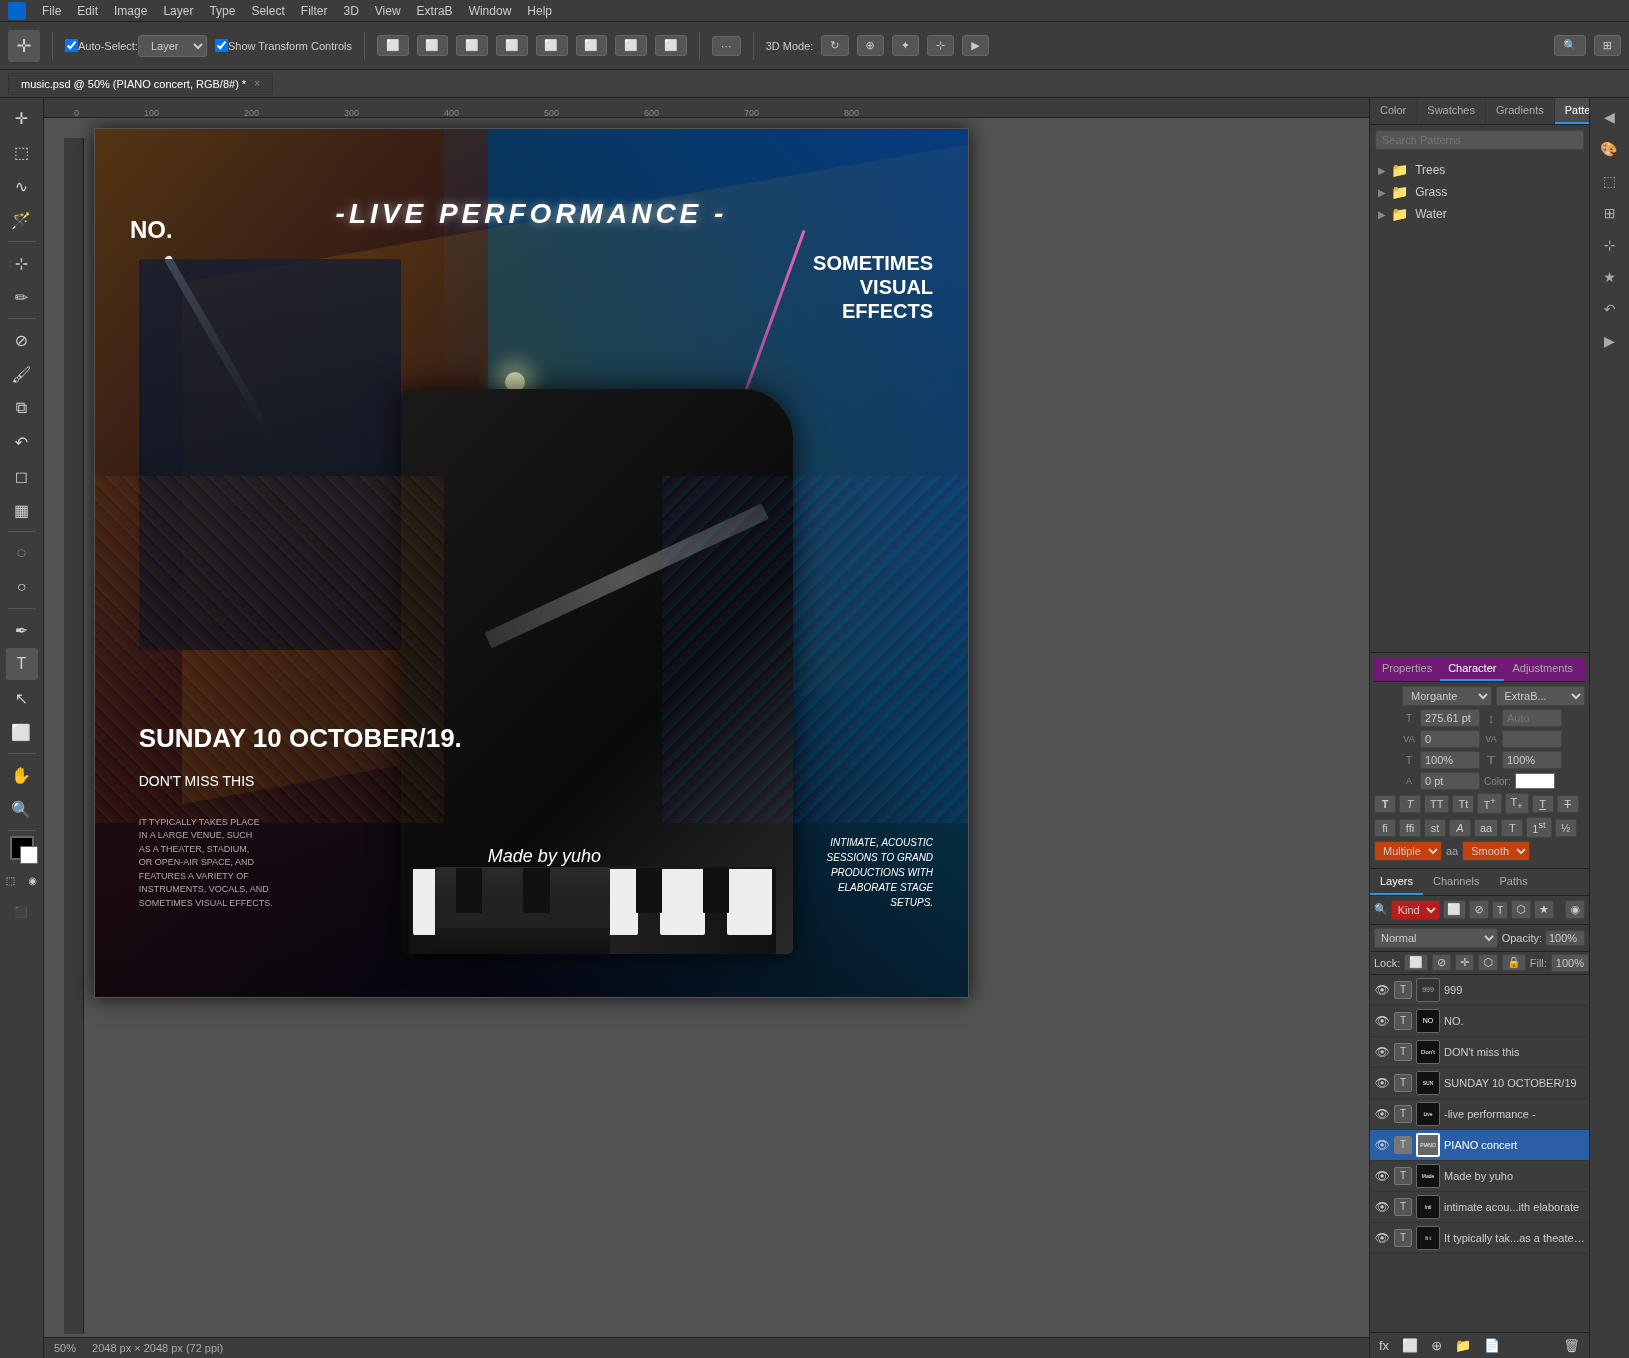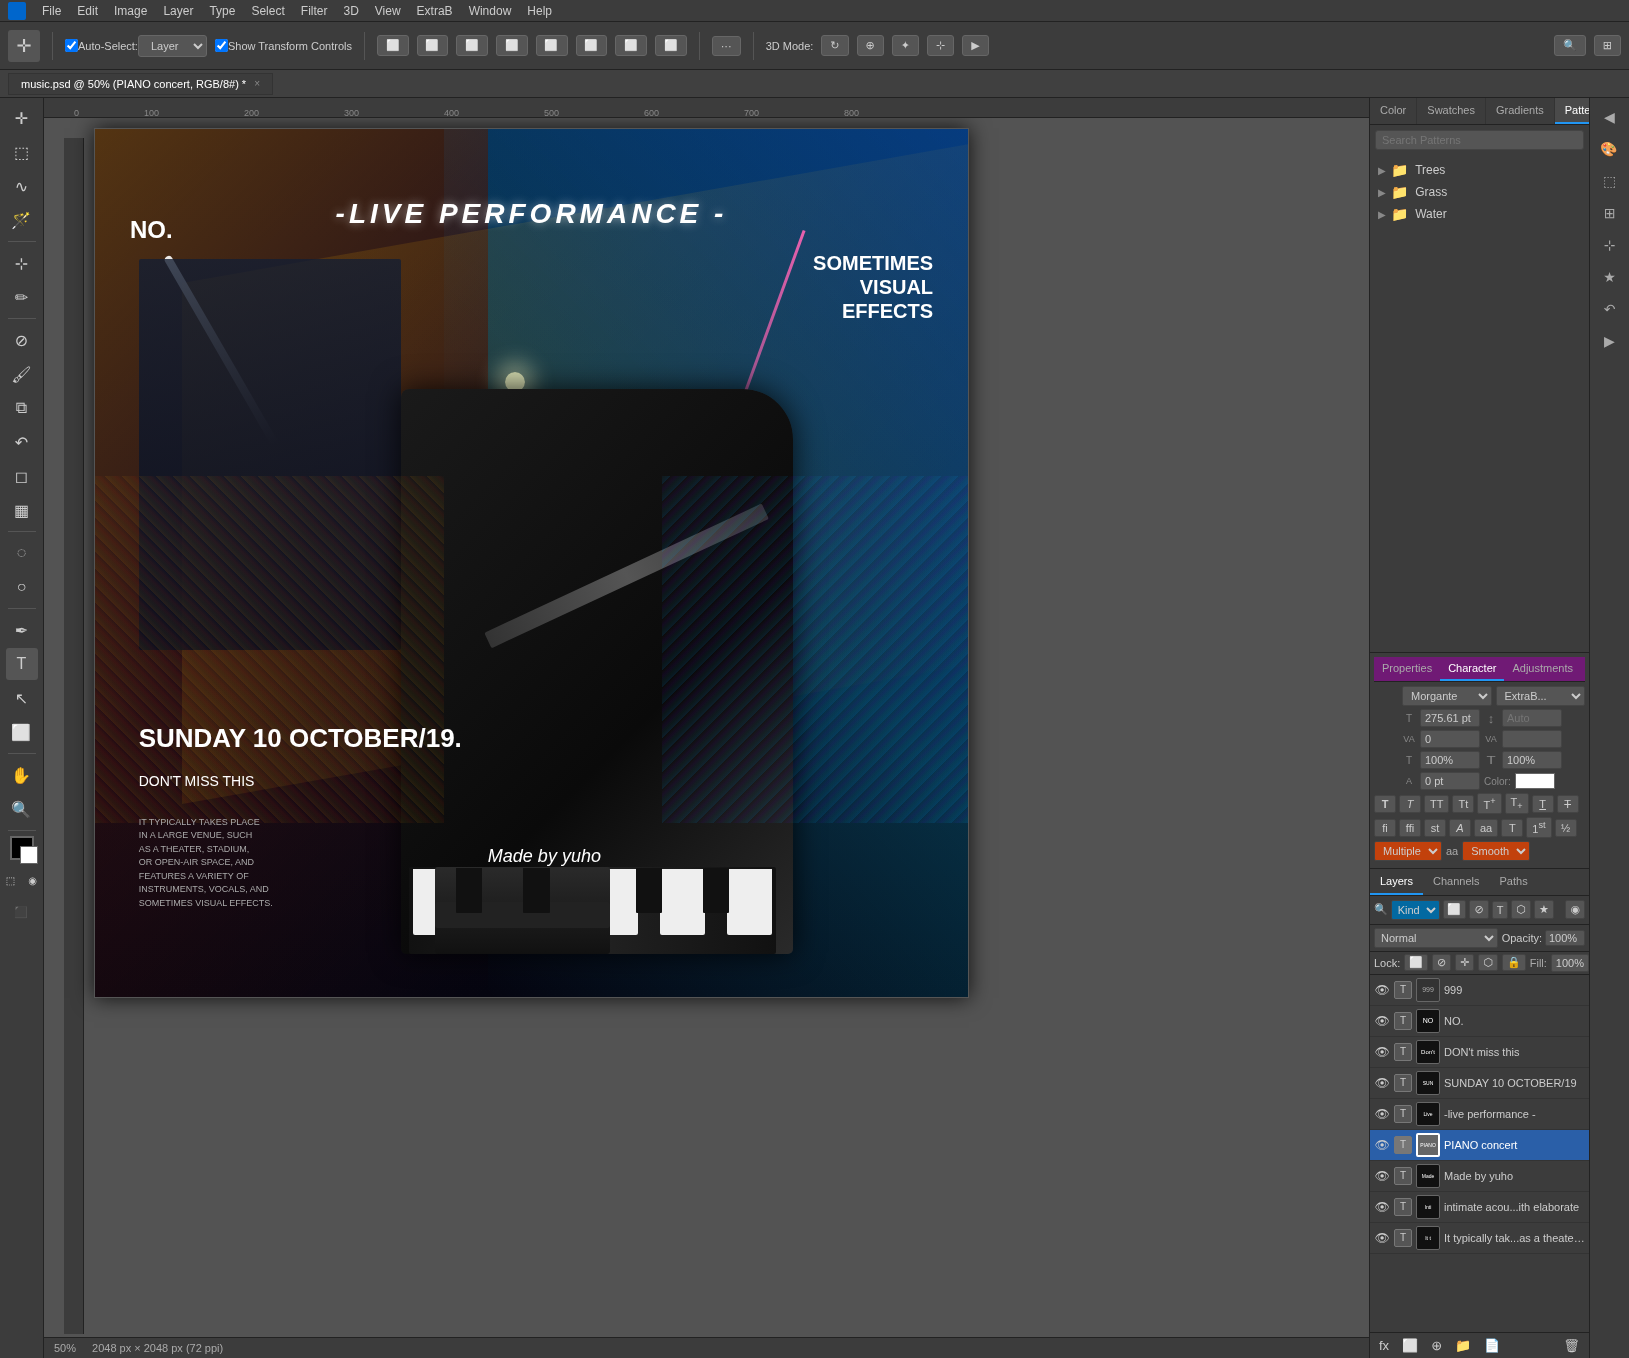--- a/index.html
+++ b/index.html
@@ -96,21 +96,21 @@
     .char-aa-row { display: flex; align-items: center; gap: 4px; margin-bottom: 3px; }
     .char-aa-select { background: #c2410c; border: 1px solid #444; color: #ccc; padding: 2px 4px; font-size: 11px; border-radius: 2px; cursor: pointer; }
 
     
     .layers-panel { display: flex; flex-direction: column; flex: 1; min-height: 0; }
     .layers-tabs { display: flex; background: #3c3c3c; border-bottom: 1px solid #222; }
     .layers-tab { padding: 6px 10px; font-size: 11px; color: #aaa; cursor: pointer; }
     .layers-tab.active { color: #fff; border-bottom: 2px solid #2196f3; }
 
     .layers-filter { display: flex; align-items: center; padding: 4px; gap: 3px; border-bottom: 1px solid #222; }
-    .layers-filter select { background: #0369a1; border: 1px solid #444; color: #ccc; padding: 2px; font-size: 11px; border-radius: 2px; cursor: pointer; }
+    .layers-filter select { background: #b91c1c; border: 1px solid #444; color: #ccc; padding: 2px; font-size: 11px; border-radius: 2px; cursor: pointer; }
     .layers-filter-btn { background: #555; border: 1px solid #444; color: #ccc; padding: 2px 4px; font-size: 11px; border-radius: 2px; cursor: pointer; }
 
     .layers-mode-row { display: flex; align-items: center; padding: 3px 4px; gap: 4px; border-bottom: 1px solid #222; }
     .layers-mode-select { background: #555; border: 1px solid #444; color: #ccc; padding: 2px; font-size: 11px; border-radius: 2px; flex: 1; cursor: pointer; }
     .layers-opacity { display: flex; align-items: center; gap: 3px; font-size: 11px; }
     .layers-opacity input { width: 40px; background: #555; border: 1px solid #444; color: #ccc; padding: 1px 3px; font-size: 11px; border-radius: 2px; }
 
     .layers-lock-row { display: flex; align-items: center; padding: 2px 4px; gap: 4px; border-bottom: 1px solid #222; font-size: 11px; }
     .lock-btn { background: #555; border: 1px solid #444; color: #ccc; padding: 1px 4px; font-size: 11px; border-radius: 2px; cursor: pointer; }
     .fill-label { margin-left: auto; font-size: 11px; color: #aaa; }
@@ -305,20 +305,25 @@
 EFFECTS</div>
           <div class="canvas-text-date">SUNDAY 10 OCTOBER/19.</div>
           <div class="canvas-text-dont">DON'T MISS THIS</div>
           <div class="canvas-text-small-left" style="white-space:pre-line;">IT TYPICALLY TAKES PLACE
 IN A LARGE VENUE, SUCH
 AS A THEATER, STADIUM,
 OR OPEN-AIR SPACE, AND
 FEATURES A VARIETY OF
 INSTRUMENTS, VOCALS, AND
 SOMETIMES VISUAL EFFECTS.</div>
+          <div class="canvas-text-small-right" style="white-space:pre-line;">INTIMATE, ACOUSTIC
+SESSIONS TO GRAND
+PRODUCTIONS WITH
+ELABORATE STAGE
+SETUPS.</div>
           <div class="canvas-text-made">Made by yuho</div>
         </div>
       </div>
     </div>
     <div class="status-bar">
       <span class="status-text">50%</span>
       <span class="status-text">2048 px × 2048 px (72 ppi)</span>
     </div>
   </div>
 

